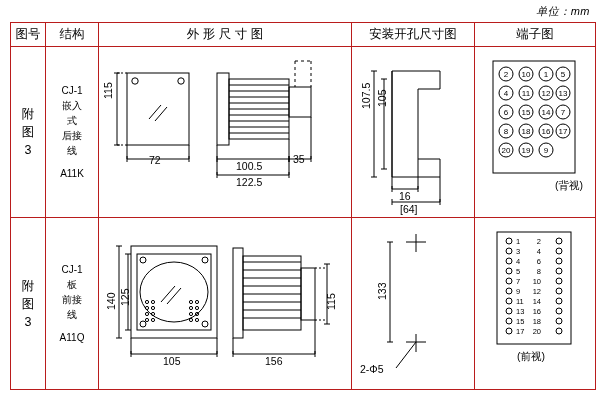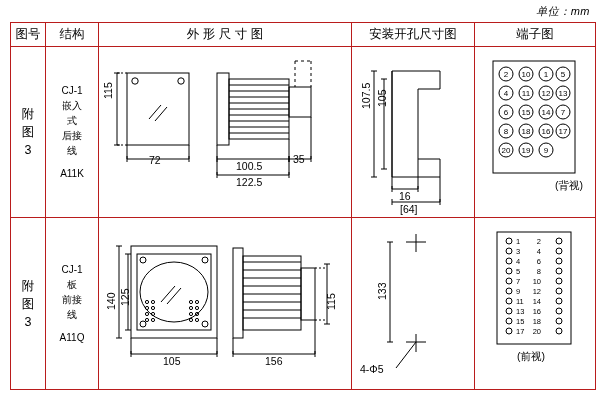--- a/index.html
+++ b/index.html
@@ -350,21 +350,21 @@
             <line x1="64" y1="116" x2="64" y2="134"></line>
 
             <line x1="38" y1="24" x2="38" y2="124"></line>
             <line x1="35" y1="24" x2="41" y2="24"></line>
             <line x1="35" y1="124" x2="41" y2="124"></line>
 
             <line x1="64" y1="124" x2="44" y2="150"></line>
           </g>
         </svg>
         <div class="capt" style="left:24px;top:82px;transform:rotate(-90deg);transform-origin:left top;">133</div>
-        <div class="capt" style="left:8px;top:145px;">4-Φ5</div>
+        <div class="capt" style="left:8px;top:145px;">2-Φ5</div>
       </div>
     </td>
 
     <td class="c5">
       <div class="canvas">
         <svg width="118" height="163" viewBox="0 0 118 163">
           <g stroke="#000" fill="none" stroke-width="1">
             <rect x="22" y="14" width="74" height="112"></rect>
           </g>
           <g stroke="#000" fill="#fff" stroke-width="1">

